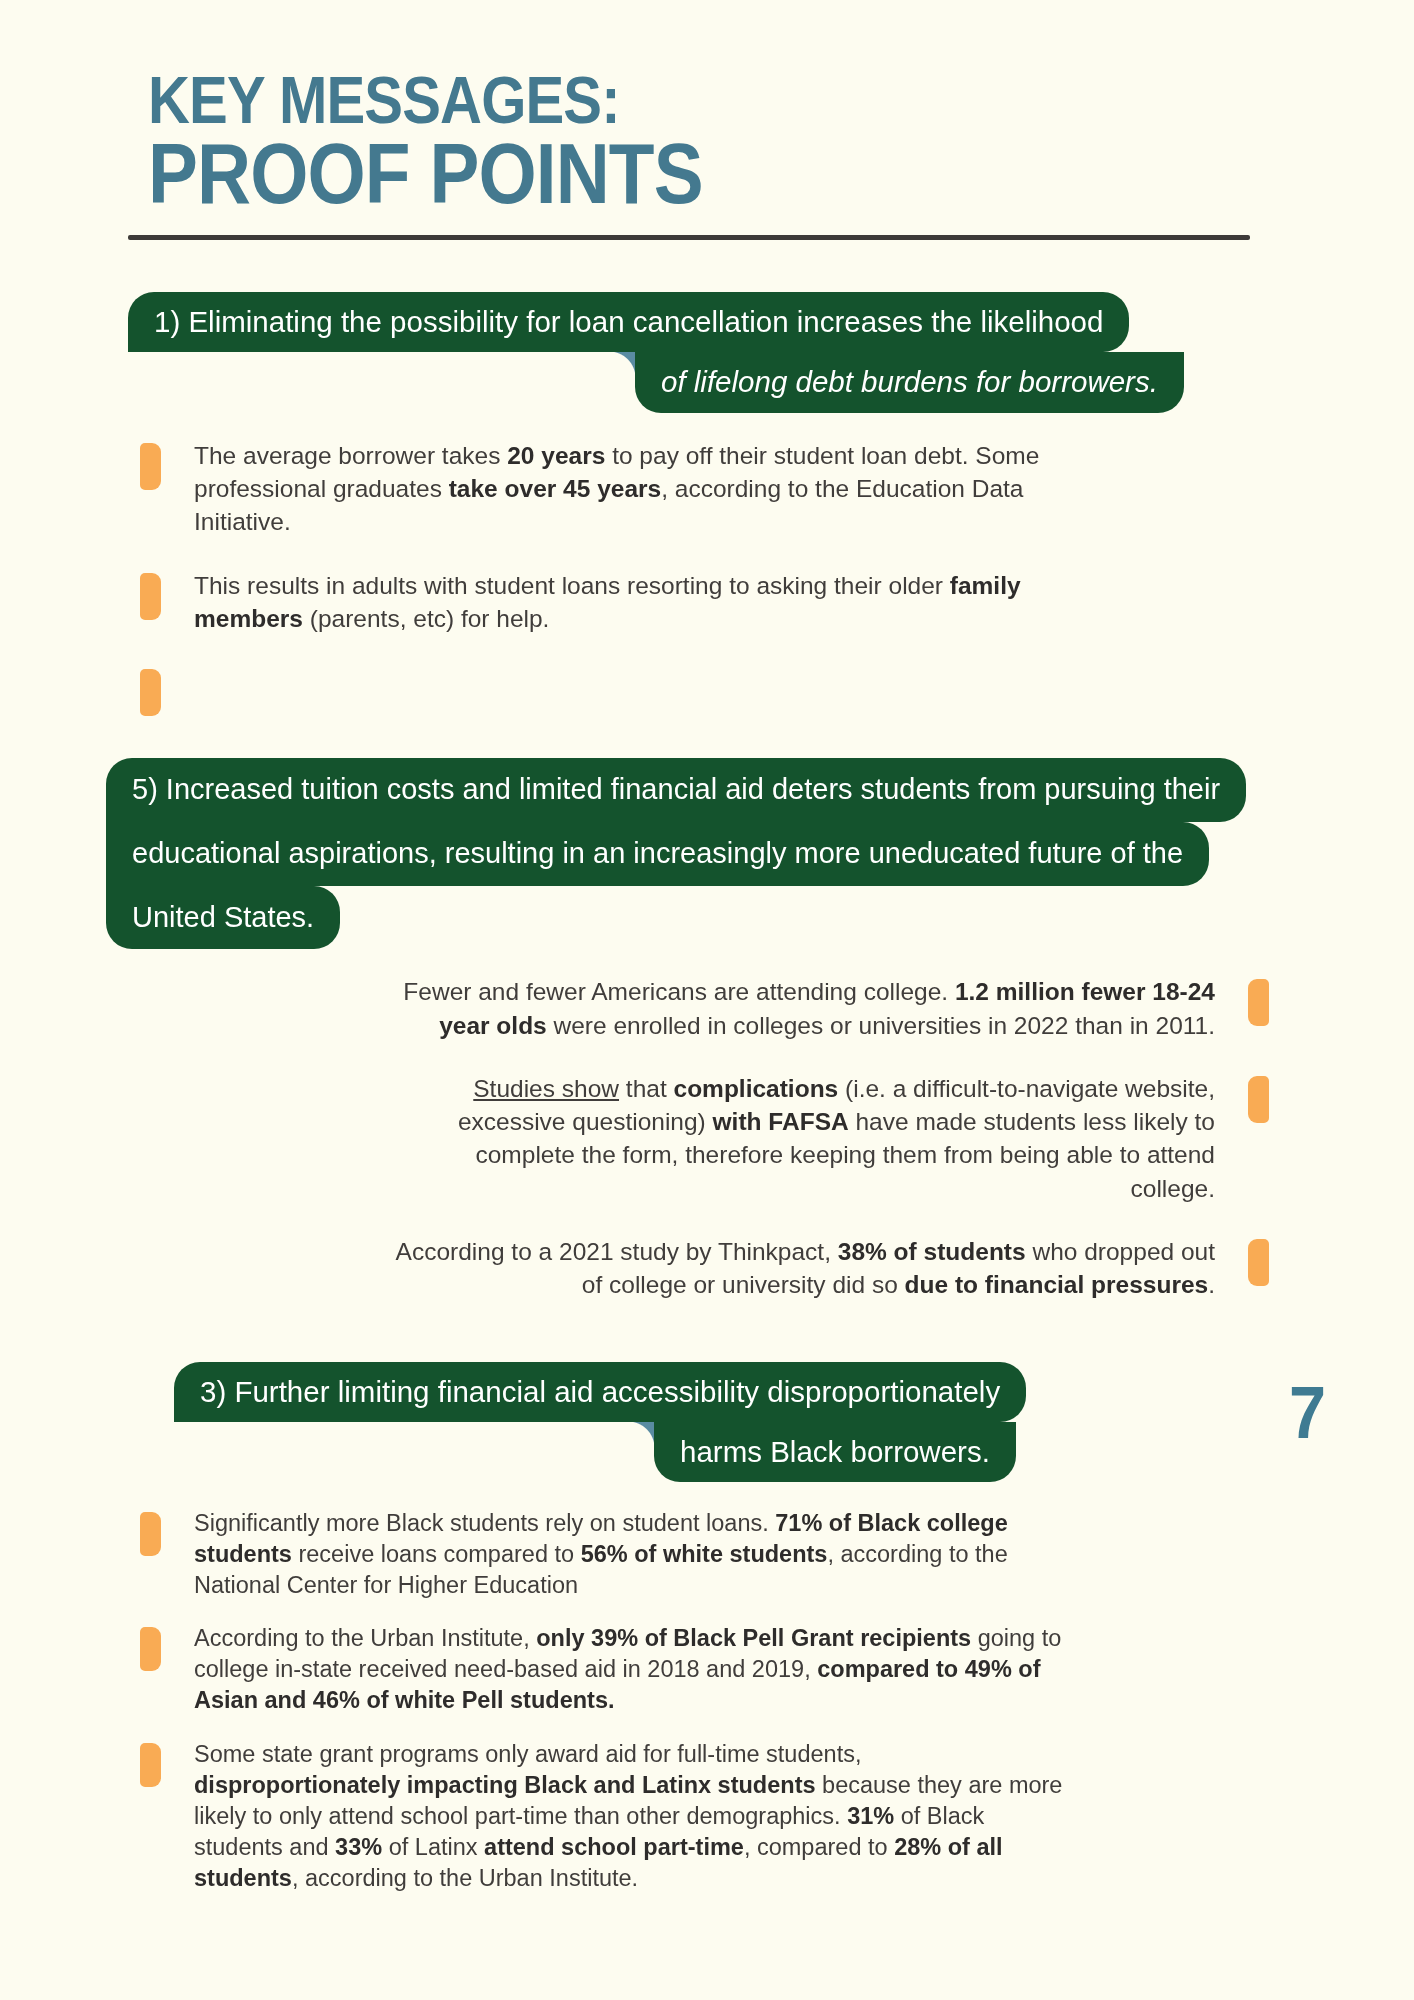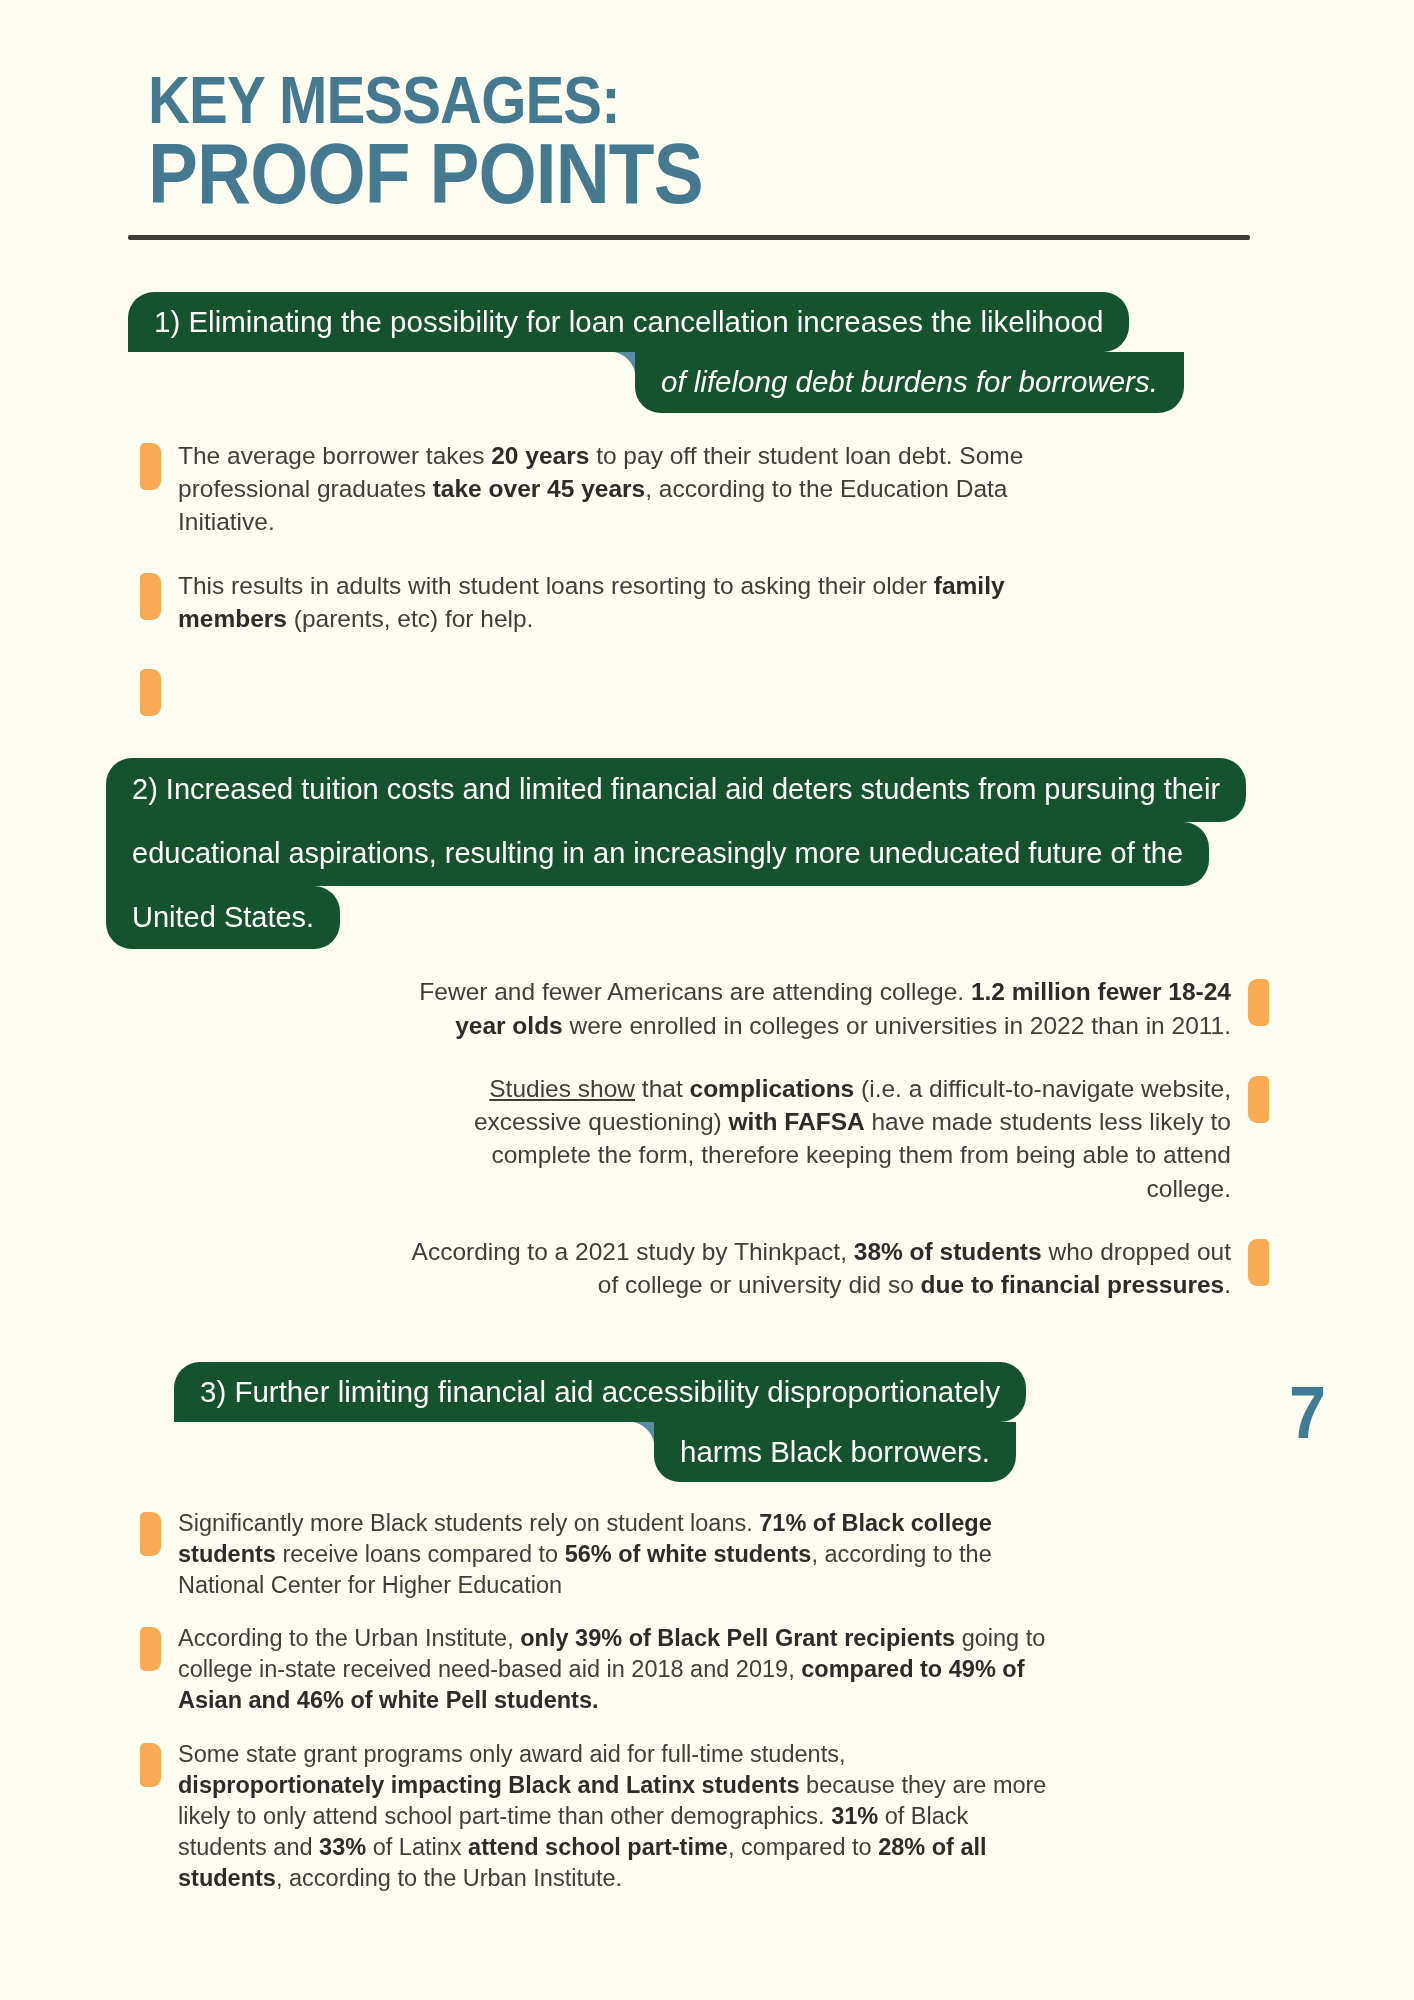--- a/index.html
+++ b/index.html
@@ -72,20 +72,21 @@
     background:#5a8ca2;
     -webkit-mask:radial-gradient(circle 26px at 0 100%,transparent 0 26px,#000 27px);
             mask:radial-gradient(circle 26px at 0 100%,transparent 0 26px,#000 27px);
   }
 
   
   .bullets{margin-top:26px;}
   .bullet{
     display:flex;align-items:flex-start;
     margin-bottom:25px;
+    gap:16px;
   }
   .tab{
     flex:0 0 auto;width:21px;height:47px;background:#f9ab54;
     border-radius:5px 9px 9px 5px;margin-top:4px;
   }
   .btext{
     color:#403d3b;font-size:24.5px;line-height:1.36;
     padding-left:17px;
   }
   .btext b{color:#2e2c2b;font-weight:bold;}
@@ -142,21 +143,21 @@
       <div class="bullet">
         <span class="tab"></span>
         <div class="btext">This results in adults with student loans resorting to asking their older <b>family members</b> (parents, etc) for help.</div>
       </div>
       <div class="bullet">
         <span class="tab"></span>
       </div>
     </div>
 
   <div class="callout c2">
-    <span class="cline l1">2) Increased tuition costs and limited financial aid deters students from pursuing their</span>
+    <span class="cline l1">5) Increased tuition costs and limited financial aid deters students from pursuing their</span>
     <span class="cline l2">educational aspirations, resulting in an increasingly more uneducated future of the</span>
     <span class="cline l3">United States.</span>
   </div>
   <div class="bullets br b-sec2">
       <div class="bullet">
         <span class="tab"></span>
         <div class="btext">Fewer and fewer Americans are attending college. <b>1.2 million fewer 18-24 year olds</b> were enrolled in colleges or universities in 2022 than in 2011.</div>
       </div>
       <div class="bullet">
         <span class="tab"></span>

